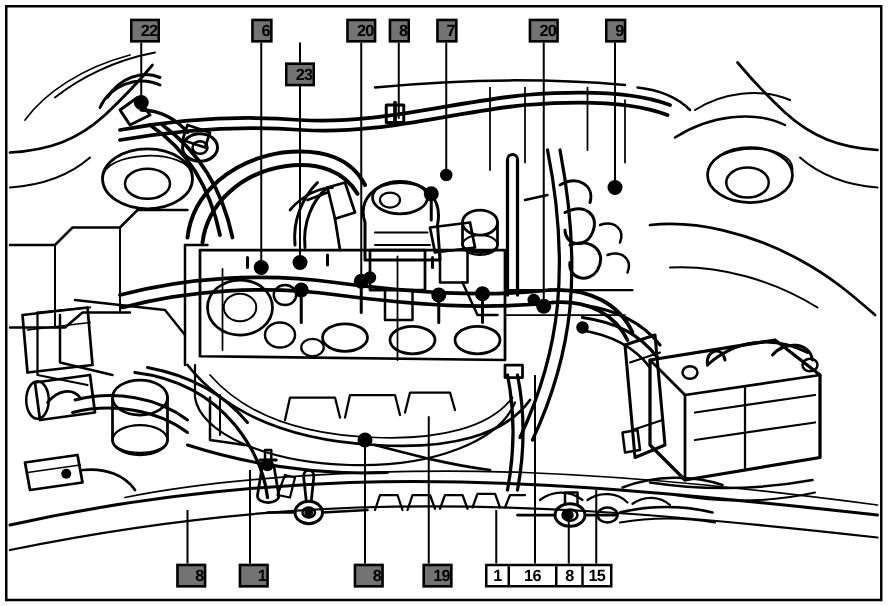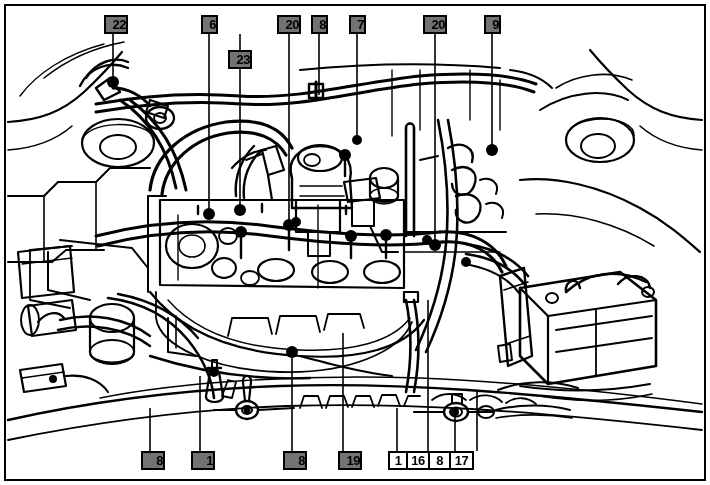--- a/index.html
+++ b/index.html
@@ -368,19 +368,19 @@
       <div class="callout w1" style="left: 311px; top: 15px;">8</div>
       <div class="callout w1" style="left: 349px; top: 15px;">7</div>
       <div class="callout w2" style="left: 423px; top: 15px;">20</div>
       <div class="callout w1" style="left: 484px; top: 15px;">9</div>
       <div class="callout w2" style="left: 141px; top: 451px;">8</div>
       <div class="callout w2" style="left: 191px; top: 451px;">1</div>
       <div class="callout w2" style="left: 283px; top: 451px;">8</div>
       <div class="callout w2" style="left: 338px; top: 451px;">19</div>
       <div class="group" style="left: 388px; top: 451px;">
         <div class="gcell" style="width: 18px;">1</div>
-        <div class="gcell" style="width: 22px;">16</div>
+        <div class="gcell" style="width: 38px;">16</div>
         <div class="gcell" style="width: 21px;">8</div>
-        <div class="gcell" style="width: 21px;">17</div>
+        <div class="gcell" style="width: 21px;">15</div>
       </div>
     </div>
 
 </div>
 
 </body></html>

